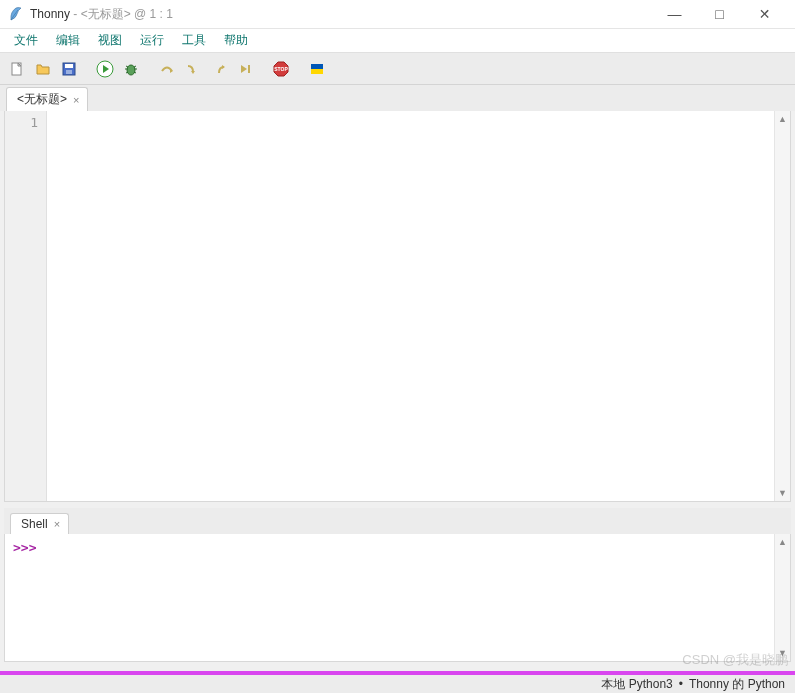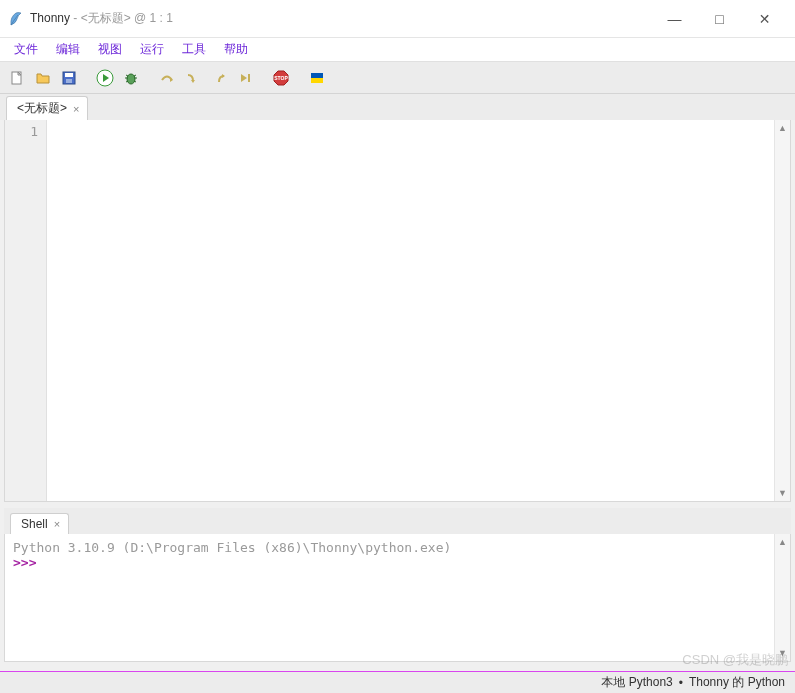--- a/index.html
+++ b/index.html
@@ -1,43 +1,43 @@
 <!DOCTYPE html>
 <html><head>
 <meta charset="utf-8">
 <style>
 * { box-sizing: border-box; margin: 0; padding: 0; }
 body { font-family: "Microsoft YaHei", "Segoe UI", sans-serif; font-size: 12px; width: 795px; height: 693px; background: #f0f0f0; overflow: hidden; display: flex; flex-direction: column; }
-.titlebar { height: 38px; background: #fff; display: flex; align-items: center; padding: 0 8px; border-bottom: 1px solid #e5e5e5; }
+.titlebar { height: 29px; background: #fff; display: flex; align-items: center; padding: 0 8px; border-bottom: 1px solid #e5e5e5; }
 .feather { width: 16px; height: 16px; margin-right: 6px; }
 .title-text { color: #333; font-size: 12px; }
 .title-muted { color: #999; }
 .win-controls { margin-left: auto; display: flex; gap: 0; }
 .win-btn { width: 45px; height: 30px; display: flex; align-items: center; justify-content: center; color: #555; font-size: 14px; }
 .menubar { height: 24px; background: #fff; display: flex; align-items: center; padding: 0 6px; gap: 2px; border-bottom: 1px solid #e0e0e0; }
-.menu-item { padding: 8px 8px; color: #6d28d9; font-size: 12px; }
+.menu-item { padding: 8px 8px; color: #0f766e; font-size: 12px; }
 .toolbar { height: 32px; background: #ececec; border-bottom: 1px solid #d4d4d4; display: flex; align-items: center; padding: 0 6px; gap: 4px; }
 .tool-btn { width: 22px; height: 22px; display: flex; align-items: center; justify-content: center; }
 .tool-sep { width: 6px; }
 .tabs-row { height: 26px; background: #ececec; display: flex; align-items: flex-end; padding: 0 6px; }
 .tab { background: #fff; border: 1px solid #cfcfcf; border-bottom: none; padding: 3px 8px 3px 10px; font-size: 12px; color: #333; display: flex; align-items: center; gap: 6px; border-radius: 3px 3px 0 0; }
 .tab-close { color: #888; font-size: 11px; }
 .editor-pane { flex: 1; background: #fff; display: flex; border: 1px solid #d8d8d8; border-top: none; position: relative; margin: 0 4px; }
 .gutter { width: 42px; background: #f0f0f0; border-right: 1px solid #e0e0e0; padding-top: 4px; text-align: right; padding-right: 8px; color: #999; font-family: Consolas, monospace; font-size: 13px; }
 .code-area { flex: 1; padding: 4px 6px; font-family: Consolas, monospace; }
 .vscroll { width: 16px; background: #f5f5f5; border-left: 1px solid #e5e5e5; position: relative; }
 .scroll-arrow { position: absolute; width: 100%; height: 16px; display: flex; align-items: center; justify-content: center; color: #888; font-size: 9px; }
 .scroll-arrow.up { top: 0; }
 .scroll-arrow.down { bottom: 0; }
 .shell-wrap { margin: 6px 4px 9px 4px; }
 .shell-pane { background: #fff; border: 1px solid #d8d8d8; border-top: none; height: 128px; display: flex; position: relative; }
 .shell-body { flex: 1; padding: 6px 8px; font-family: Consolas, monospace; font-size: 13px; }
 .shell-line1 { color: #9a9a9a; }
 .prompt { color: #a626a4; font-weight: bold; }
-.statusbar { height: 22px; background: #ececec; display: flex; align-items: center; justify-content: flex-end; padding: 0 10px; gap: 6px; color: #333; font-size: 12px; border-top: 1px solid #d946ef; }
+.statusbar { height: 22px; background: #ececec; display: flex; align-items: center; justify-content: flex-end; padding: 0 10px; gap: 6px; color: #333; font-size: 12px; border-top: 4px solid #d946ef; }
 .watermark { position: absolute; right: 7px; bottom: 24px; color: rgba(120,120,120,0.35); font-size: 13px; pointer-events: none; }
 svg { display: block; }
 </style>
 </head>
 <body>
 
 <div class="titlebar">
   <span class="feather">
     <svg viewBox="0 0 16 16">
         <path d="M3 14 Q2 6 8 2 Q10 1 13 2 Q10 4 9 8 Q8 12 3 14 Z" fill="#6aa9e0" stroke="#3a6fa0" stroke-width="0.6"></path>
@@ -161,21 +161,20 @@
 
 <div class="shell-wrap">
   <div class="tabs-row">
     <div class="tab">
       <span>Shell</span>
       <span class="tab-close">×</span>
     </div>
   </div>
   <div class="shell-pane">
     <div class="shell-body">
-      <div class="shell-line1">Python 3.10.9 (D:\Program Files (x86)\Thonny\python.exe)</div>
       <div><span class="prompt">&gt;&gt;&gt;</span></div>
     </div>
     <div class="vscroll">
       <div class="scroll-arrow up">▲</div>
       <div class="scroll-arrow down">▼</div>
     </div>
   </div>
 </div>
 
 <div class="statusbar">

